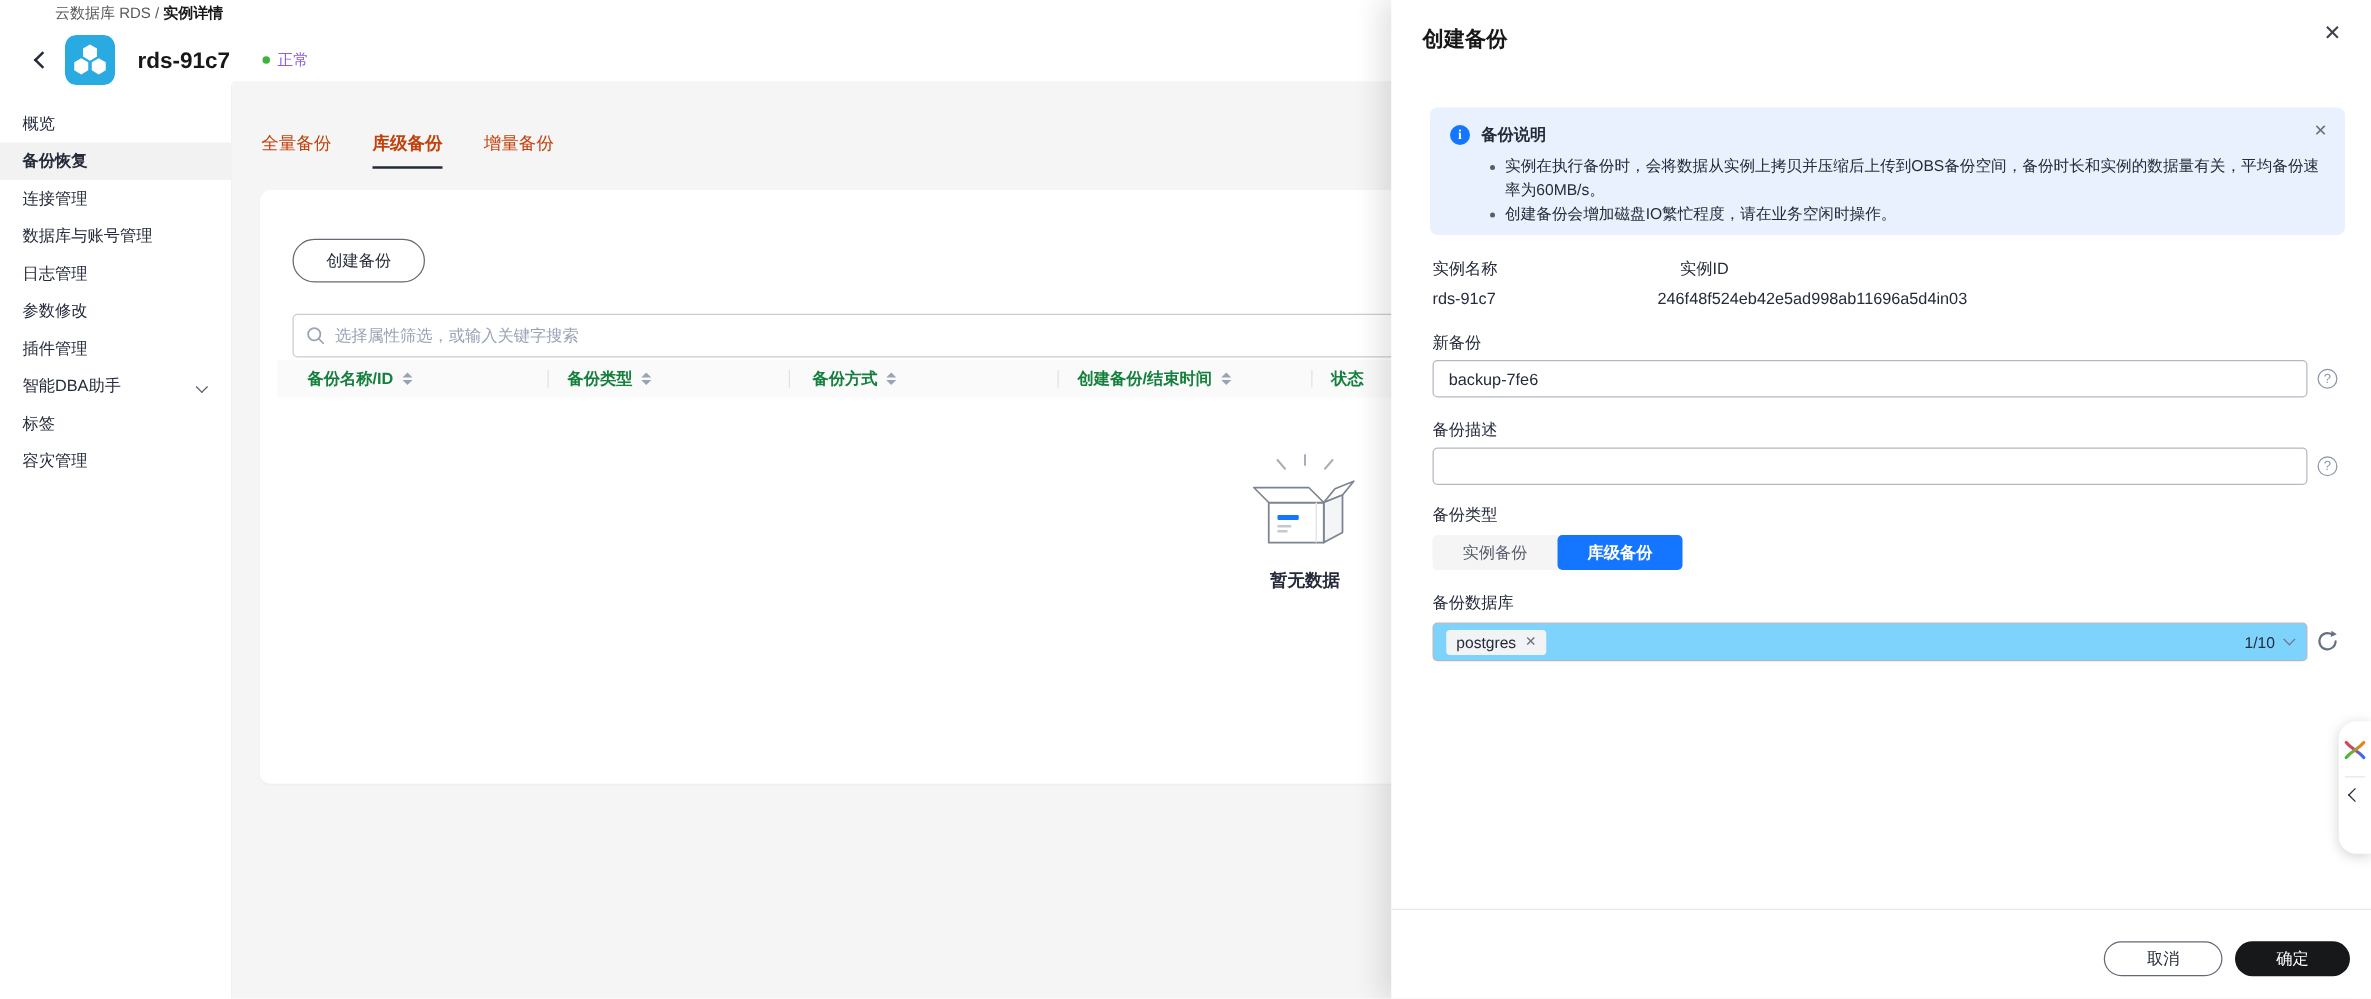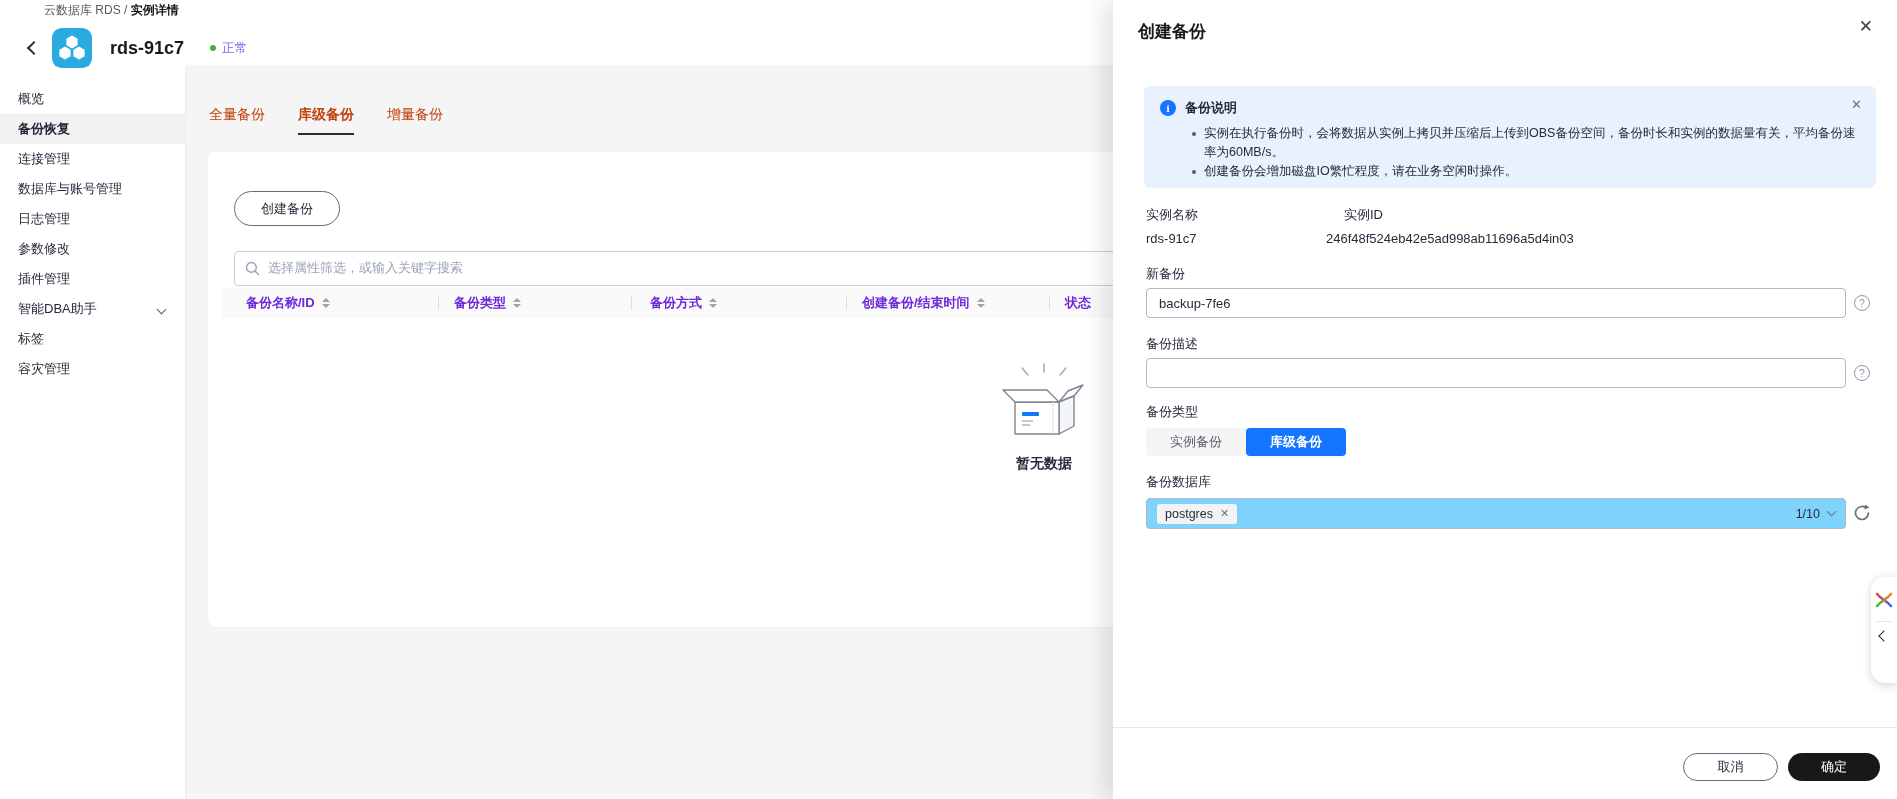--- a/index.html
+++ b/index.html
@@ -26,24 +26,24 @@
   
   .content { position:absolute; left:186px; top:65px; right:0; bottom:0; background:#f5f5f5; }
   .tabs { position:absolute; left:23px; top:41px; display:flex; }
   .tab { font-size:14px; color:#c2410c; margin-right:33px; padding-bottom:9px; border-bottom:2px solid transparent; cursor:pointer; }
   .tab.active { font-weight:bold; border-bottom-color:#252b3a; }
 
   .card { position:absolute; left:22px; top:87px; width:1672px; height:475px; background:#fff; border-radius:8px; box-shadow:0 1px 2px rgba(0,0,0,0.03); }
   .btn-pill { height:35px; border:1px solid #646a73; border-radius:18px; background:#fff; font-size:13px; color:#252b3a; padding:0 26px; cursor:pointer; font-family:inherit; }
   .create-btn { position:absolute; left:26px; top:39px; }
   .search { position:absolute; left:26px; top:99px; width:1610px; height:35px; border:1px solid #c8ccd4; border-radius:4px; background:#fff; display:flex; align-items:center; padding:0 10px; }
-  .search input { border:none; outline:none; flex:1; font-size:13px; margin-left:8px; color:#404040; font-family:Liberation Mono, monospace; }
+  .search input { border:none; outline:none; flex:1; font-size:13px; margin-left:8px; color:#404040; font-family:Liberation Serif, serif; }
   .search input::placeholder { color:#9aa3b5; }
 
-  .thead { position:absolute; left:14px; top:136px; width:1644px; height:30px; background:#fafafa; display:flex; align-items:center; font-size:13px; font-weight:bold; color:#6d28d9; }
+  .thead { position:absolute; left:14px; top:136px; width:1644px; height:30px; background:#fafafa; display:flex; align-items:center; font-size:13px; font-weight:bold; color:#15803d; }
   .th { position:relative; display:flex; align-items:center; height:100%; }
   .th + .th::before { content:""; position:absolute; left:0; top:8px; width:1px; height:14px; background:#dfe1e6; }
   .th .lbl { white-space:nowrap; }
   .sort { display:inline-flex; flex-direction:column; margin-left:7px; cursor:pointer; }
   .sort i { width:0; height:0; border-left:4px solid transparent; border-right:4px solid transparent; display:block; }
   .sort .up { border-bottom:4px solid #9aa3b5; margin-bottom:2px; }
   .sort .dn { border-top:4px solid #9aa3b5; }
 
   .empty { position:absolute; left:0; top:210px; width:100%; text-align:center; }
   .empty-text { margin-top:9px; font-size:14px; font-weight:bold; color:#252b3a; }

